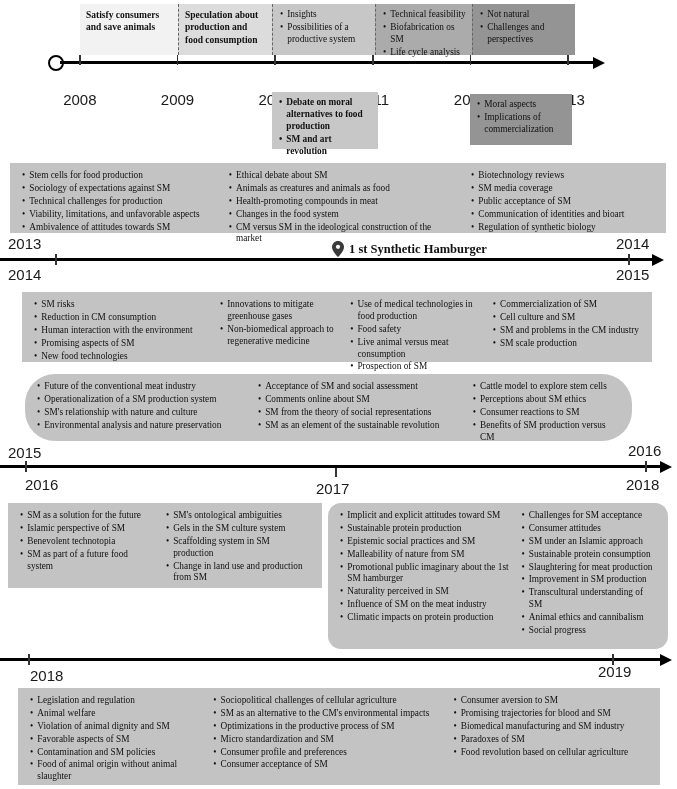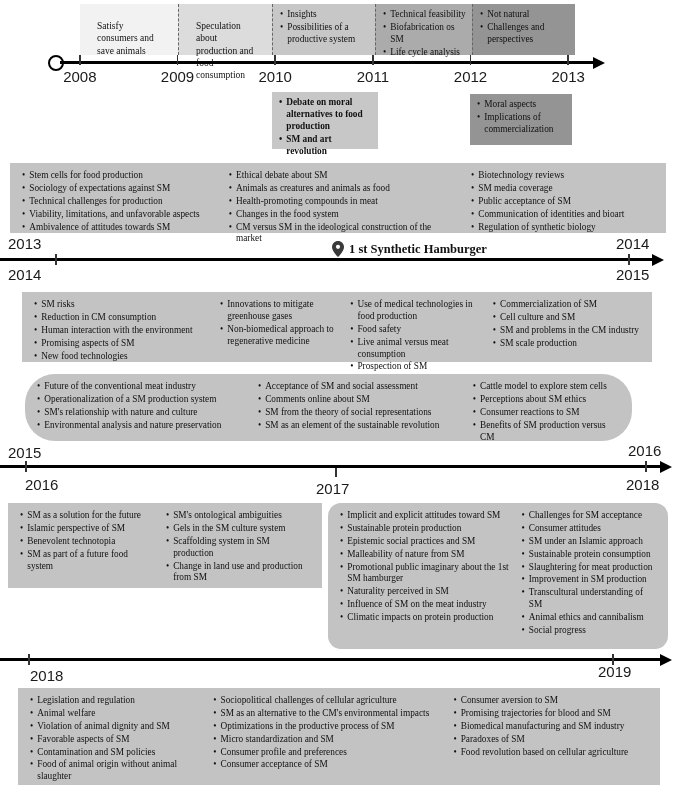--- a/index.html
+++ b/index.html
@@ -4,21 +4,21 @@
 <style>
   html,body{margin:0;padding:0;}
   body{
     width:677px;height:789px;position:relative;overflow:hidden;
     background:#ffffff;color:#111;
     font-family:"Liberation Serif", serif;
   }
   .fig{position:absolute;inset:0;}
   
   .tbox{position:absolute;box-sizing:border-box;padding:4px 5px;}
-  .ptext{margin:12px;font-size:9.5px;line-height:1.3;}
+  .ptext{margin:1px;font-size:9.5px;line-height:1.3;font-weight:bold;}
   ul.blist{list-style:none;margin:0;padding:0;}
   ul.blist li{display:flex;font-size:9.3px;line-height:1.28;margin:1px 0;}
   ul.blist li::before{content:"\2022";margin:0 4px 0 2px;flex:0 0 auto;}
   .gap2 li{margin:2.5px 0;}
   .gap3 li{margin:3.5px 0;}
   .gap5 li{margin:5px 0;}
   .cols{display:flex;align-items:flex-start;height:100%;box-sizing:border-box;}
   .col{box-sizing:border-box;padding:2px 5px;}
   
   #b1{left:80px;top:4px;width:98px;height:51px;background:#f2f2f2;}
@@ -45,21 +45,21 @@
   .arr{position:absolute;width:0;height:0;border-top:6px solid transparent;border-bottom:6px solid transparent;border-left:12px solid #000;}
   #arr1{left:593px;top:56.5px;}
   #arr2{left:652px;top:253.5px;}
   #arr3{left:660px;top:460.5px;}
   #arr4{left:660px;top:653.5px;}
   .circle{position:absolute;left:48px;top:55px;width:12px;height:12px;border:2.5px solid #000;border-radius:50%;background:#fff;}
   .tick{position:absolute;width:1.6px;background:#333;}
   .ylab{font-family:"Liberation Sans", sans-serif;font-size:15px;color:#1a1a1a;position:absolute;white-space:nowrap;}
   
   #yearrow{position:absolute;left:31px;top:55px;width:586px;display:flex;}
-  #yearrow .ycell{flex:1 1 0;display:flex;flex-direction:column;align-items:center;position:relative;}
+  #yearrow .ycell{flex:1 1 0;display:flex;flex-direction:column;align-items:center;position:relative;gap:23px;}
   #yearrow .tk{width:1.6px;height:10px;background:#333;}
   #yearrow .yl{font-family:"Liberation Sans", sans-serif;font-size:15px;color:#1a1a1a;margin-top:3px;}
   
   #milestone{position:absolute;left:332px;top:241px;display:flex;align-items:center;}
   #milestone .mtext{font-weight:bold;font-size:12.5px;margin-left:5px;font-family:"Liberation Serif", serif;}
 </style>
 </head>
 <body>
 
 <div class="fig">

